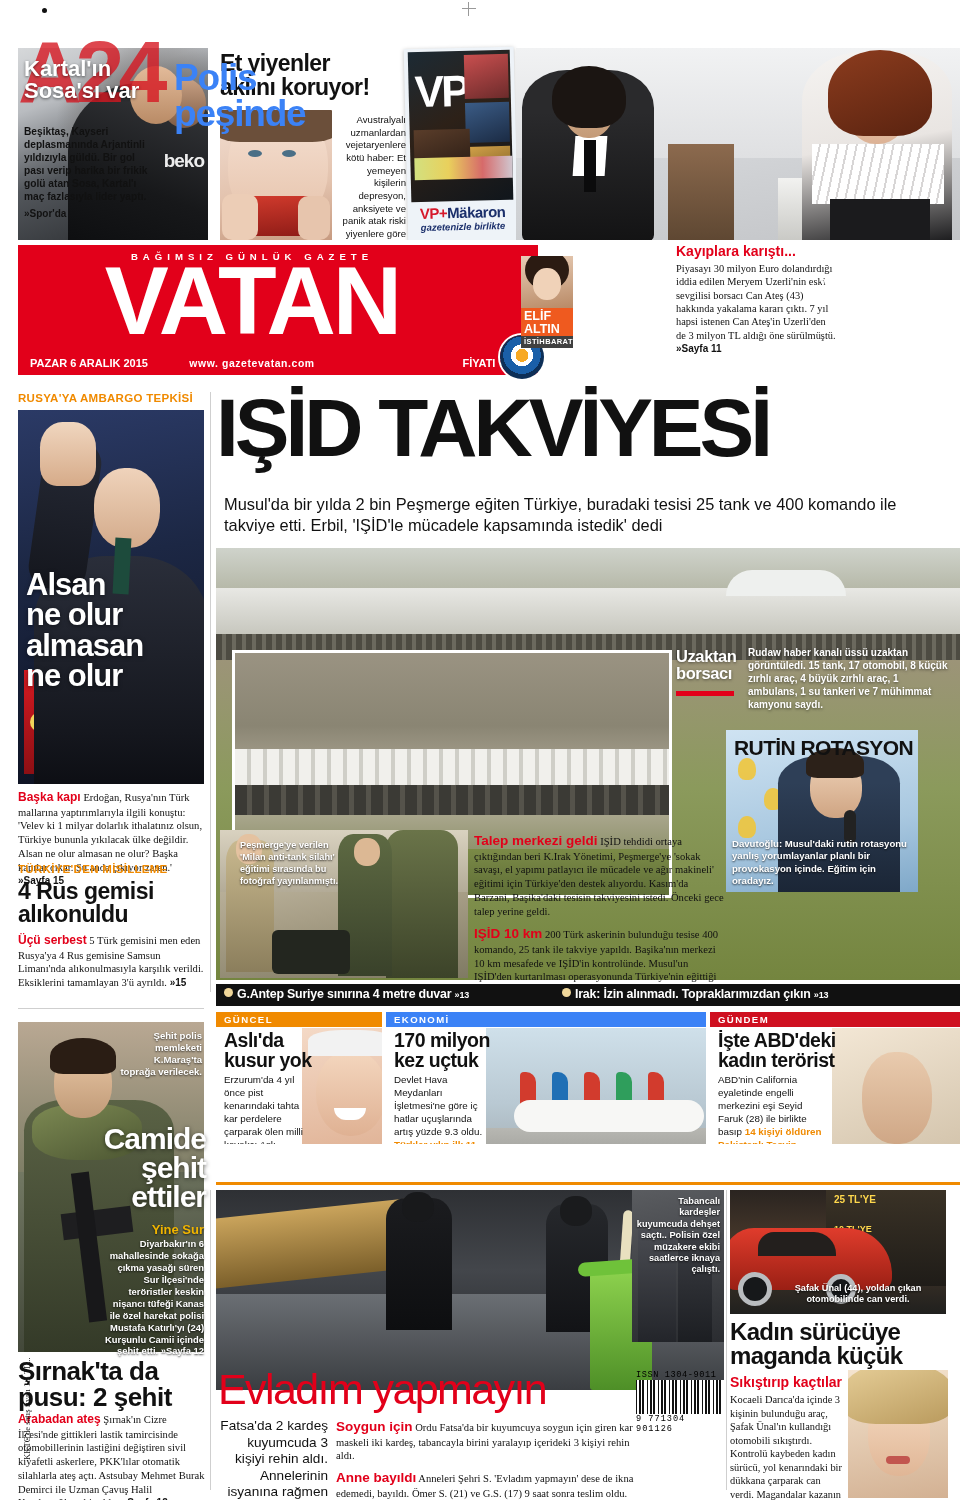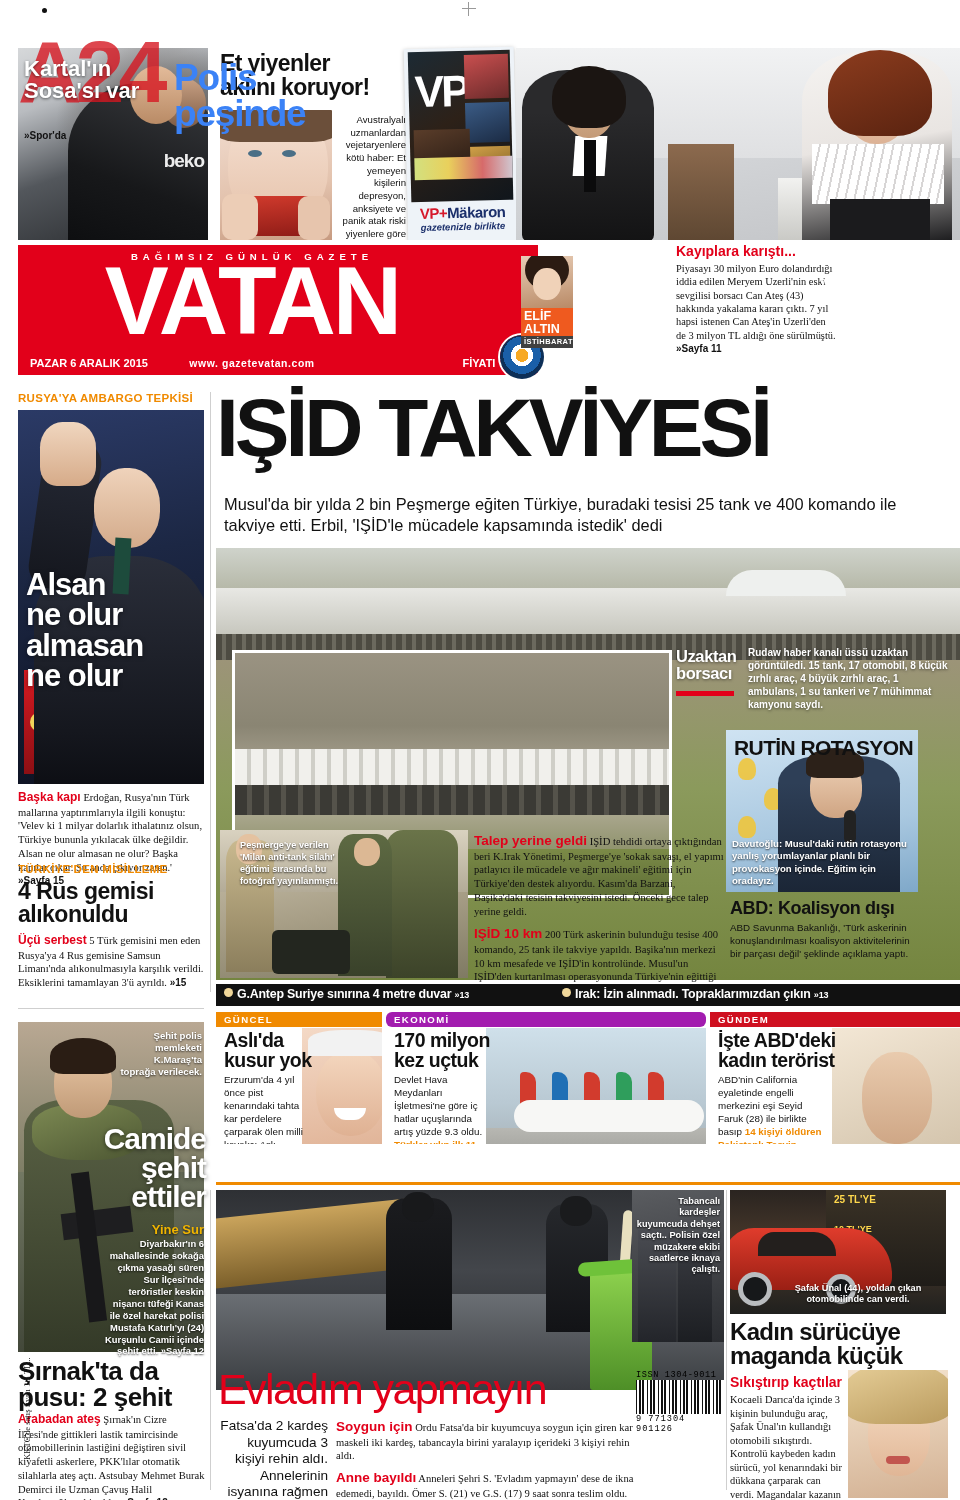--- a/index.html
+++ b/index.html
@@ -488,20 +488,21 @@
     <div class="besiktas-photo">
       <div class="player"></div>
         <div class="head2"></div>
         <div class="head"></div>
       <div class="beko">beko</div>
     </div>
     <div class="a24logo">A24</div>
     <div class="kartal-head" style="white-space:pre-line">Kartal'ın
 Sosa'sı var</div>
     <div class="kartal-body">
+      <span>Beşiktaş, Kayseri deplasmanında Arjantinli yıldızıyla güldü. Bir gol pası verip harika bir frikik golü atan Sosa, Kartal'ı maç fazlasıyla lider yaptı.</span>
       <div class="kartal-page">»<span>Spor'da</span></div>
     </div>
 
     <div class="etbox">
       <div class="ethead" style="white-space:pre-line">Et yiyenler
 aklını koruyor!</div>
       <div class="etphoto">
         <div class="face"></div>
           <div class="hair"></div>
         <div class="eye l"></div>
@@ -674,21 +675,21 @@
       <div class="s1f"></div>
     <div class="s3"></div>
       <div class="s2"></div>
       <div class="s2f"></div>
       <div class="weapon"></div>
   </div>
   <div class="peshcap">Peşmerge'ye verilen 'Milan anti-tank silahı' eğitimi sırasında bu fotoğraf yayınlanmıştı.</div>
 
   <div class="mainbody">
     <p>
-      <b class="redlead">Talep yerine geldi</b>
+      <b class="redlead">Talep merkezi geldi</b>
       <span>IŞİD tehdidi ortaya çıktığından beri K.Irak Yönetimi, Peşmerge'ye 'sokak savaşı, el yapımı patlayıcı ile mücadele ve ağır makineli' eğitimi için Türkiye'den destek alıyordu. Kasım'da Barzani, Başika'daki tesisin takviyesini istedi. Önceki gece talep yerine geldi.</span>
     </p>
     <p>
       <b class="redlead">IŞİD 10 km</b>
       <span>200 Türk askerinin bulunduğu tesise 400 komando, 25 tank ile takviye yapıldı. Başika'nın merkezi 10 km mesafede ve IŞİD'in kontrolünde. Musul'un IŞİD'den kurtarılması operasyonunda Türkiye'nin eğittiği askerlerin görev alacağı belirtiliyor.</span>
       <span class="sans pg" style="font-size:10px">»<span>13</span></span>
     </p>
   </div>
 
   <div class="rutinphoto">
@@ -696,24 +697,20 @@
     <div class="logo" style="left:12px;top:86px"></div>
     <div class="logo" style="left:38px;top:58px"></div>
     <div class="man"></div>
       <div class="face"></div>
       <div class="hair"></div>
       <div class="mic"></div>
   </div>
   <div class="rutintitle">RUTİN ROTASYON</div>
   <div class="rutincap">Davutoğlu: Musul'daki rutin rotasyonu yanlış yorumlayanlar planlı bir provokasyon içinde. Eğitim için oradayız.</div>
 
-  <div class="abdblock">
-    <div class="abdtitle">ABD: Koalisyon dışı</div>
-    <div class="abdtext">ABD Savunma Bakanlığı, 'Türk askerinin konuşlandırılması koalisyon aktivitelerinin bir parçası değil' şeklinde açıklama yaptı.</div>
-  </div>
 
   <div class="blackbar">
     <div class="it" style="left:8px">
       <span class="dot"></span><span>G.Antep Suriye sınırına 4 metre duvar</span>
       <span class="pgw">»<span>13</span></span>
     </div>
     <div class="it" style="left:346px">
       <span class="dot"></span><span>Irak: İzin alınmadı. Topraklarımızdan çıkın</span>
       <span class="pgw">»<span>13</span></span>
     </div>
@@ -728,21 +725,21 @@
       </div>
     <div class="colhead" style="white-space:pre-line">Aslı'da
 kusur yok</div>
     <div class="coltext">
       <span>Erzurum'da 4 yıl önce pist kenarındaki tahta kar perdelere çarparak ölen milli kayakçı Aslı Nemutlu için gerekçeli karar: </span><span style="color:#f08a00;font-weight:bold">3 yaşından beri kayıyor. Olayda hiçbir kusuru yok.</span>
       
     </div>
   </div>
 
   <div class="col c2">
-    <div class="coltag" style="background: #a21caf; border-radius: 6px;">EKONOMİ</div>
+    <div class="coltag" style="background: #3b82f6;">EKONOMİ</div>
     <div class="c2photo">
       <div class="tarmac"></div>
       <div class="tail" style="left:34px;background:#d23b2d"></div>
       <div class="tail" style="left:66px;background:#1f6fb5"></div>
       <div class="tail" style="left:98px;background:#d23b2d"></div>
       <div class="tail" style="left:130px;background:#2f9e5c"></div>
       <div class="tail" style="left:162px;background:#d23b2d"></div>
       <div class="plane"></div>
     </div>
     <div class="colhead" style="white-space:pre-line">170 milyon

